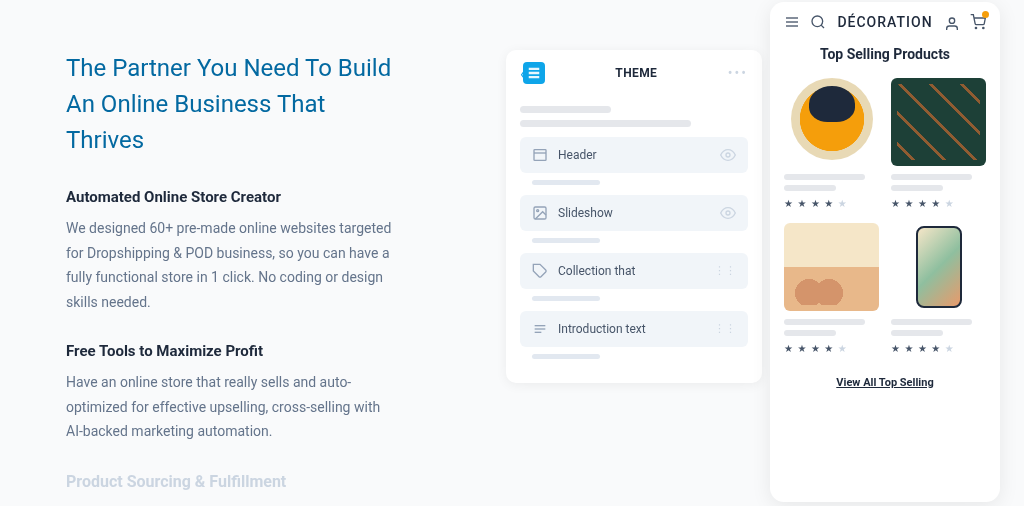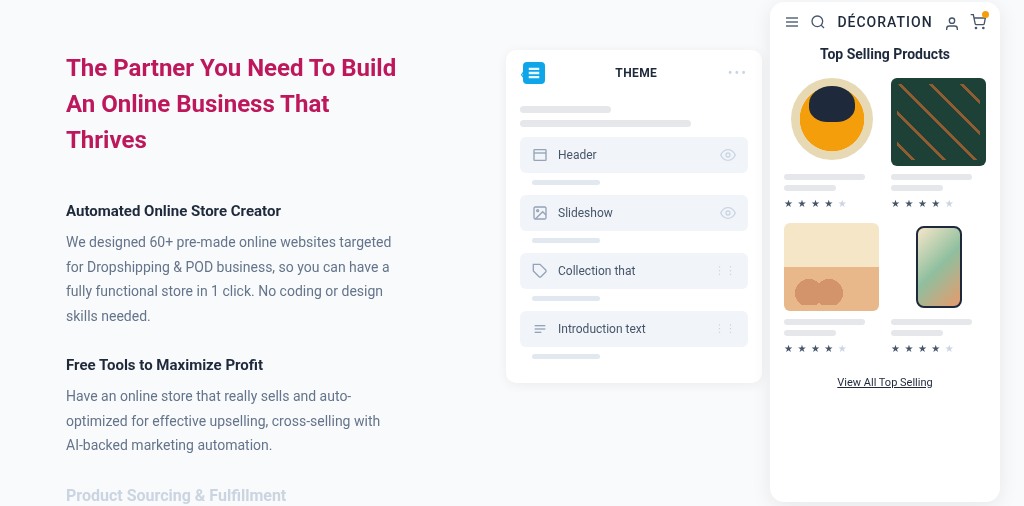--- a/index.html
+++ b/index.html
@@ -1,19 +1,19 @@
 <!DOCTYPE html>
 <html><head>
 <meta charset="utf-8">
 <style>
 * { margin: 0; padding: 0; box-sizing: border-box; }
 body { font-family: -apple-system, BlinkMacSystemFont, 'Segoe UI', Roboto, sans-serif; background: #f9fafb; width: 1024px; height: 506px; overflow: hidden; }
 .container { display: flex; height: 100%; }
 .left { flex: 0 0 430px; padding: 50px 30px 0 66px; }
-.headline { font-size: 24px; font-weight: 700; color: #be185d; line-height: 1.5; margin-bottom: 44px; }
+.headline { font-size: 24px; font-weight: 400; color: #0369a1; line-height: 1.5; margin-bottom: 30px; }
 .feature { margin-bottom: 28px; }
 .feature-title { font-size: 15px; font-weight: 700; color: #1e293b; margin-bottom: 10px; }
 .feature-body { font-size: 14px; color: #64748b; line-height: 1.75; }
 .faded { font-size: 16px; font-weight: 700; color: #cbd5e1; margin-top: 10px; }
 .right { flex: 1; position: relative; padding-top: 10px; }
 .theme-panel { position: absolute; left: 76px; top: 50px; width: 256px; background: #fff; border-radius: 10px; box-shadow: 0 2px 12px rgba(0,0,0,0.06); padding: 0; }
 .tp-header { display: flex; align-items: center; justify-content: space-between; padding: 12px 14px 8px; }
 .tp-logo { width: 22px; height: 22px; background: #0ea5e9; border-radius: 4px; display: flex; align-items: center; justify-content: center; }
 .tp-logo svg { width: 14px; height: 14px; }
 .tp-back { color: #0ea5e9; font-size: 16px; margin-right: -6px; }
@@ -37,21 +37,21 @@
 .phone-left-icons, .phone-right-icons { display: flex; gap: 10px; align-items: center; color: #475569; }
 .phone-brand { font-size: 14px; letter-spacing: 1px; color: #1e293b; font-weight: 500; }
 .phone-title { font-size: 14px; font-weight: 700; color: #1e293b; text-align: center; margin-bottom: 16px; }
 .products { display: grid; grid-template-columns: 1fr 1fr; gap: 14px 12px; }
 .product { }
 .prod-img { width: 100%; height: 88px; border-radius: 6px; margin-bottom: 8px; position: relative; overflow: hidden; }
 .prod-skel1 { height: 6px; width: 85%; background: #e5e7eb; border-radius: 3px; margin-bottom: 5px; }
 .prod-skel2 { height: 6px; width: 55%; background: #e5e7eb; border-radius: 3px; margin-bottom: 7px; }
 .stars { font-size: 10px; color: #475569; letter-spacing: 1px; }
 .star-empty { color: #cbd5e1; }
-.view-all { text-align: center; margin-top: 22px; font-size: 11px; font-weight: 400; text-decoration: underline; color: #1e293b; cursor: pointer; }
+.view-all { text-align: center; margin-top: 22px; font-size: 11px; font-weight: 700; text-decoration: underline; color: #1e293b; cursor: pointer; }
 .ico { width: 16px; height: 16px; }
 .cart-badge { position: relative; }
 .cart-badge::after { content: ''; position: absolute; top: -3px; right: -3px; width: 7px; height: 7px; background: #f59e0b; border-radius: 50%; }
 
 .img-clock { background: radial-gradient(circle at 50% 50%, #f59e0b 0%, #f59e0b 55%, #e8d9b5 56%, #e8d9b5 100%); border-radius: 50%; width: 82px; height: 82px; margin: 0 auto; position: relative; }
 .img-clock::before { content: ''; position: absolute; top: 8px; left: 18px; width: 46px; height: 36px; background: #1e293b; border-radius: 50% 50% 40% 40%; }
 .img-pillow { background: #1d4037; border-radius: 6px; }
 .img-pillow::before { content:''; position:absolute; inset:6px; background: repeating-linear-gradient(45deg, #1d4037 0 10px, #c2682f 10px 13px, #1d4037 13px 22px); opacity:0.7; border-radius:3px; }
 .img-art { background: linear-gradient(180deg, #f5e6c8 0%, #f5e6c8 50%, #e8b88a 50%, #e8b88a 100%); }
 .img-art::before { content:''; position:absolute; bottom:6px; left:10px; width:50px; height:40px; background: radial-gradient(circle at 30% 70%, #d4946b 0 14px, transparent 14px), radial-gradient(circle at 70% 70%, #d4946b 0 14px, transparent 14px); }

